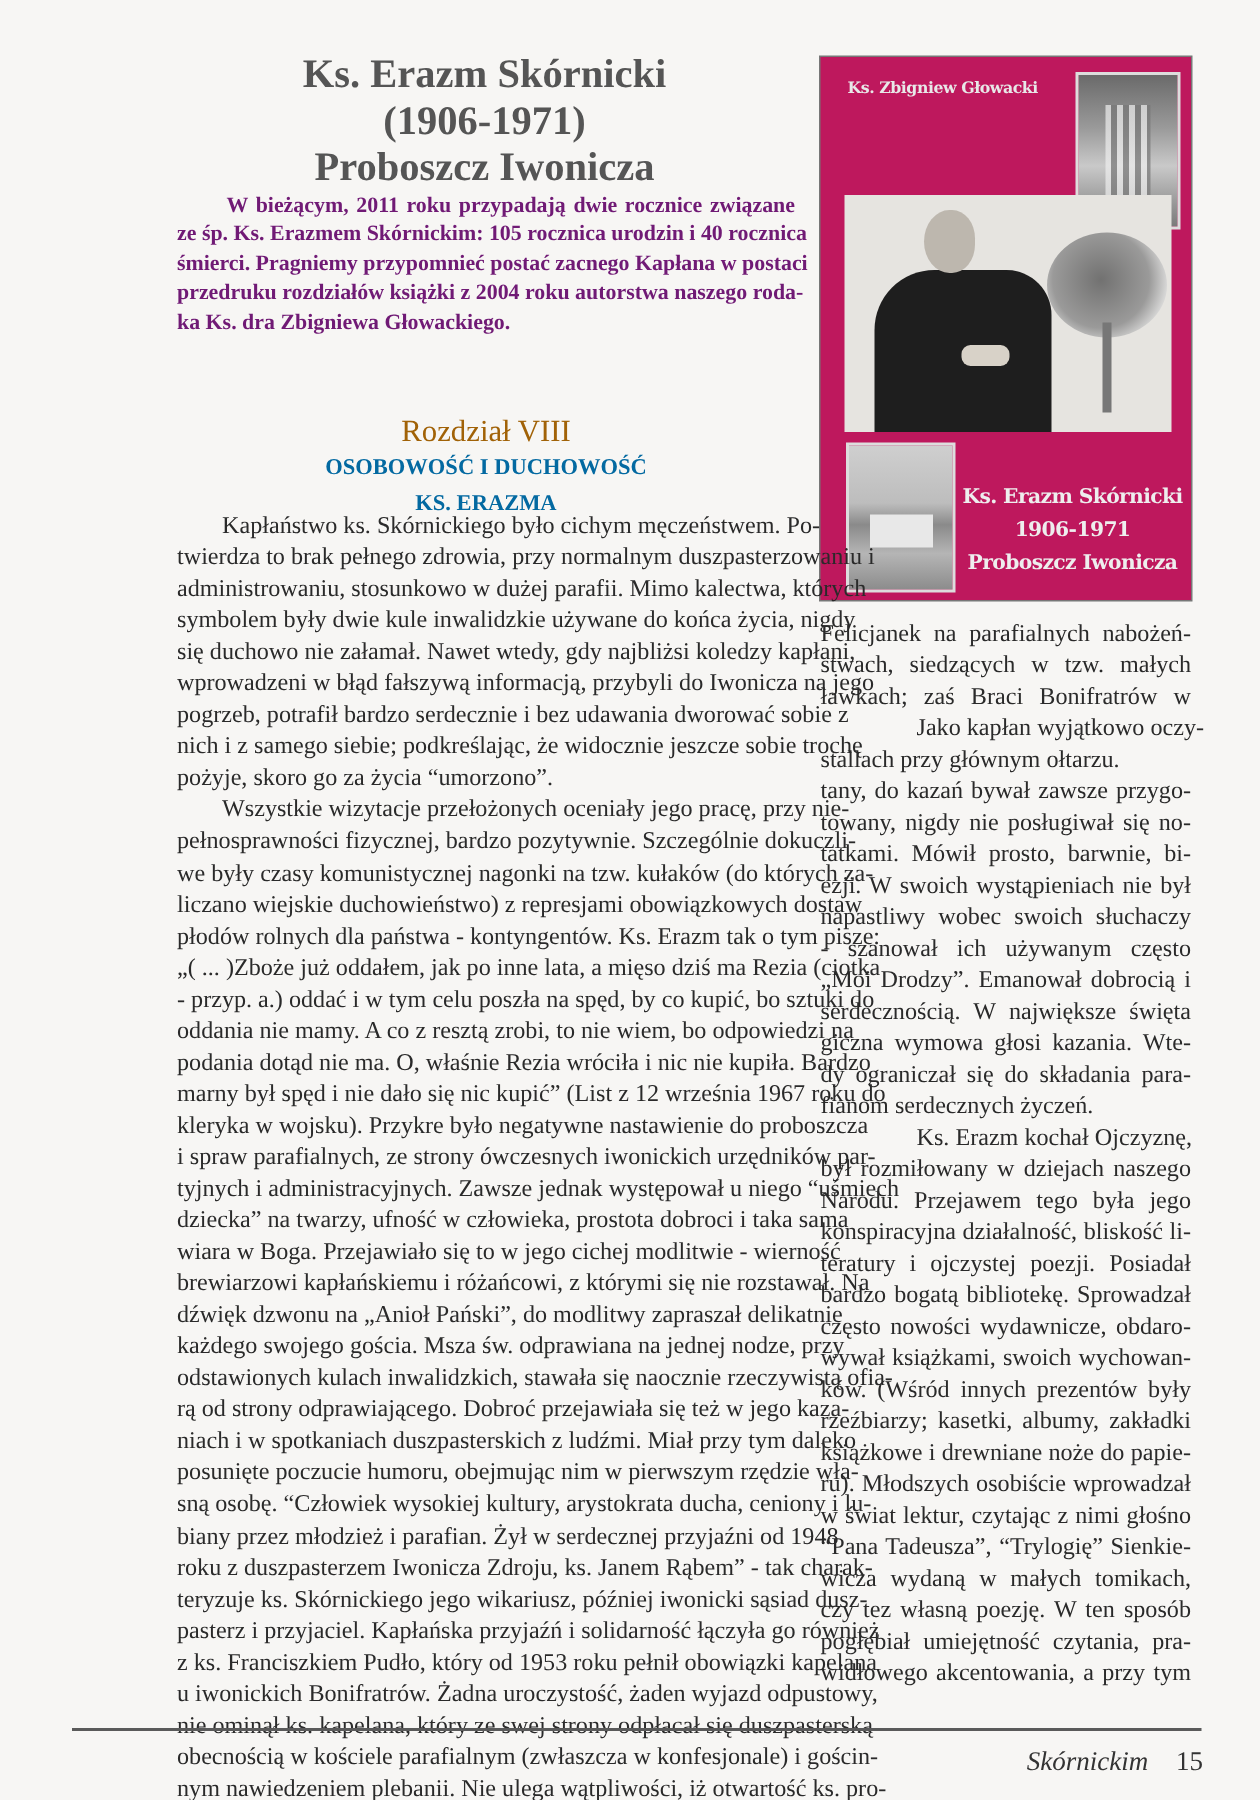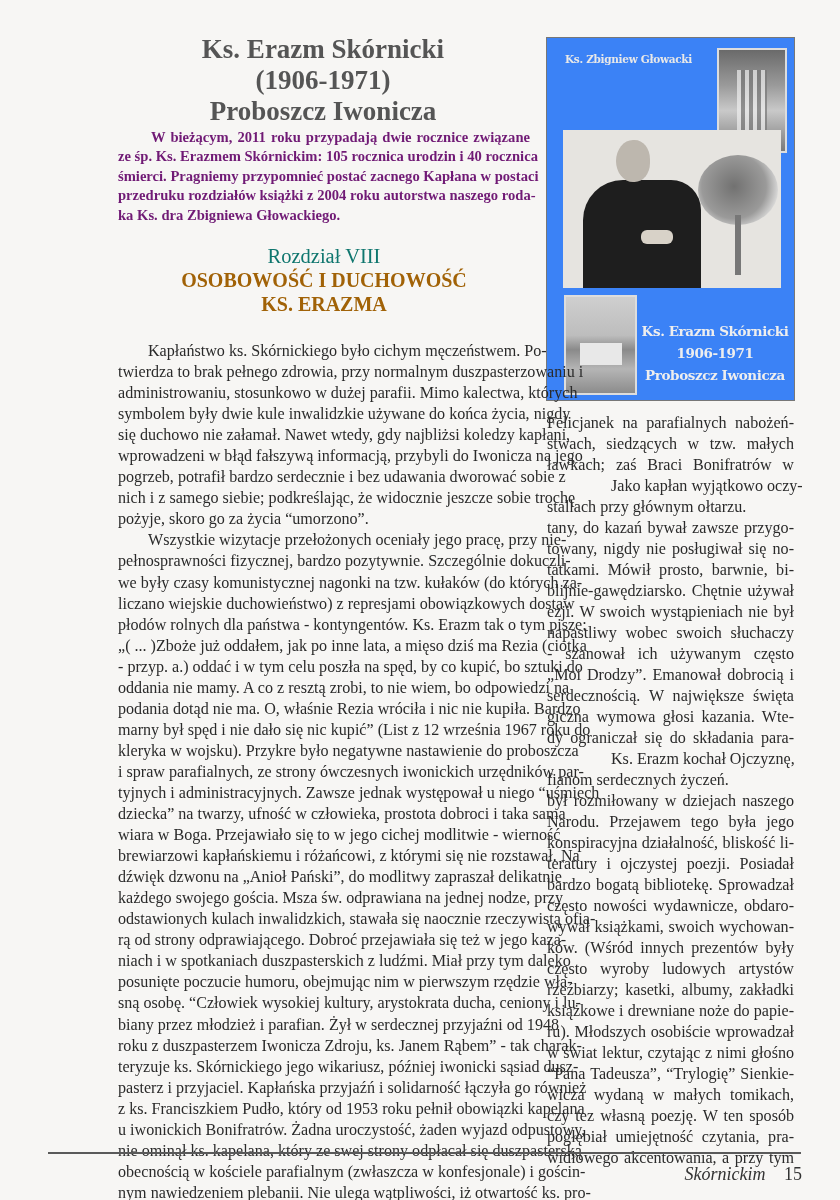--- a/index.html
+++ b/index.html
@@ -7,31 +7,31 @@
     width:840px; height:1200px; position:relative; overflow:hidden;
     background:#f7f6f4;
     font-family:"Liberation Serif", "DejaVu Serif", serif;
     color:#2a2a2a;
   }
   .title-block { position:absolute; left:118px; top:34px; width:410px; text-align:center; }
   .title-line { font-weight:bold; color:#555; font-size:27px; line-height:31px; margin:0; }
   .intro { position:absolute; left:118px; top:128px; width:412px;
     font-weight:bold; font-size:14.6px; line-height:19.4px; text-align:justify; color:#701a75; }
   .chapter { position:absolute; left:118px; top:244px; width:412px; text-align:center; }
-  .chapter-label { font-size:20.5px; line-height:24px; color:#0f766e; }
-  .chapter-title { font-size:20px; line-height:24px; font-weight:bold; color:#a16207; }
+  .chapter-label { font-size:20.5px; line-height:24px; color:#a16207;margin-top:32px; }
+  .chapter-title { font-size:15px; line-height:24px; font-weight:bold; color:#0369a1; }
   .col-left { position:absolute; left:118px; top:340px; width:410px;
     font-size:16.1px; line-height:21.05px; text-align:justify; color:#2a2a2a; }
   .col-right { position:absolute; left:547px; top:412px; width:247px;
     font-size:16.1px; line-height:21.0px; text-align:justify; color:#2a2a2a; }
   .tl { display:block; text-align-last:justify; white-space:nowrap; }
   .tl.last { text-align-last:left; }
 
   .cover { position:absolute; left:547px; top:38px; width:247px; height:362px;
-    background:#3b82f6; box-shadow:0 0 0 1px #777; overflow:hidden; }
+    background:#be185d; box-shadow:0 0 0 1px #777; overflow:hidden; }
   .cover-author { position:absolute; left:18px; top:15px; color:#e8e8e8;
     font-family:"DejaVu Serif", serif; font-weight:bold; font-size:10.5px; letter-spacing:-0.3px; }
   .cover-altar { position:absolute; left:170px; top:10px; width:70px; height:105px;
     border:2px solid #ddd; background:linear-gradient(180deg,#6a6a6a,#9a9a9a 35%,#c9c9c9 60%,#7a7a7a);
     box-sizing:border-box; }
   .cover-altar::before { content:""; position:absolute; left:18px; top:20px; width:30px; height:60px;
     background:repeating-linear-gradient(90deg,#eee 0 4px,#777 4px 8px); opacity:.7; }
   .cover-photo { position:absolute; left:16px; top:92px; width:218px; height:158px;
     background:#e6e4e0; overflow:hidden; }
   .priest-body { position:absolute; left:20px; top:50px; width:118px; height:110px;
@@ -139,39 +139,37 @@
   </div>
 <div class="col-right" id="col-right">
     <span class="tl">Felicjanek na parafialnych nabożeń-</span>
     <span class="tl">stwach, siedzących w tzw. małych</span>
     <span class="tl">ławkach; zaś Braci Bonifratrów w</span>
     <span class="tl" style="padding-left: 64px;">Jako kapłan wyjątkowo oczy-</span>
     <span class="tl last">stallach przy głównym ołtarzu.</span>
     <span class="tl">tany, do kazań bywał zawsze przygo-</span>
     <span class="tl">towany, nigdy nie posługiwał się no-</span>
     <span class="tl">tatkami. Mówił prosto, barwnie, bi-</span>
-    <span class="tl">blijnie-gawędziarsko. Chętnie używał</span>
     <span class="tl">ezji. W swoich wystąpieniach nie był</span>
     <span class="tl">napastliwy wobec swoich słuchaczy</span>
     <span class="tl">- szanował ich używanym często</span>
     <span class="tl">„Moi Drodzy”. Emanował dobrocią i</span>
     <span class="tl">serdecznością. W największe święta</span>
     <span class="tl">giczna wymowa głosi kazania. Wte-</span>
     <span class="tl">dy ograniczał się do składania para-</span>
+    <span class="tl last">fianom serdecznych życzeń.</span>
     <span class="tl" style="padding-left: 64px;">Ks. Erazm kochał Ojczyznę,</span>
-    <span class="tl last">fianom serdecznych życzeń.</span>
     <span class="tl">był rozmiłowany w dziejach naszego</span>
     <span class="tl">Narodu. Przejawem tego była jego</span>
     <span class="tl">konspiracyjna działalność, bliskość li-</span>
     <span class="tl">teratury i ojczystej poezji. Posiadał</span>
     <span class="tl">bardzo bogatą bibliotekę. Sprowadzał</span>
     <span class="tl">często nowości wydawnicze, obdaro-</span>
     <span class="tl">wywał książkami, swoich wychowan-</span>
     <span class="tl">ków. (Wśród innych prezentów były</span>
-    <span class="tl">często wyroby ludowych artystów</span>
     <span class="tl">rzeźbiarzy; kasetki, albumy, zakładki</span>
     <span class="tl">książkowe i drewniane noże do papie-</span>
     <span class="tl">ru). Młodszych osobiście wprowadzał</span>
     <span class="tl">w świat lektur, czytając z nimi głośno</span>
     <span class="tl">“Pana Tadeusza”, “Trylogię” Sienkie-</span>
     <span class="tl">wicza wydaną w małych tomikach,</span>
     <span class="tl">czy tez własną poezję. W ten sposób</span>
     <span class="tl">pogłębiał umiejętność czytania, pra-</span>
     <span class="tl">widłowego akcentowania, a przy tym</span>
   </div>

